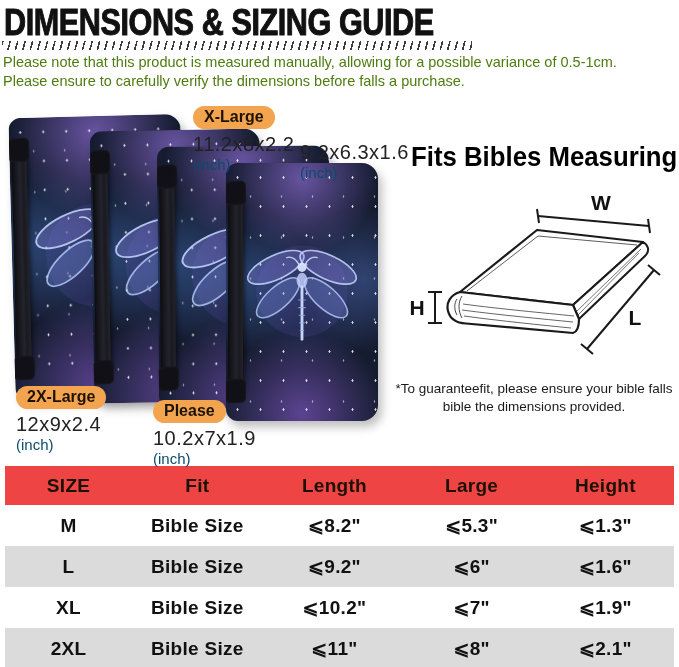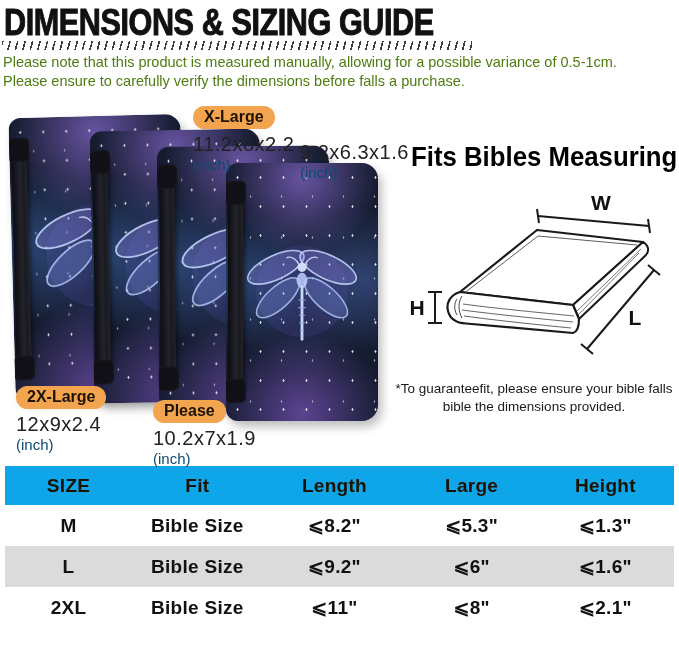--- a/index.html
+++ b/index.html
@@ -75,21 +75,21 @@
   }
   
   table.sizes{
     position:absolute;left:5px;top:466px;width:669px;border-collapse:collapse;
     table-layout:fixed;font-size:19px;text-align:center;
   }
   table.sizes col.c1{width:19%;}  table.sizes col.c2{width:19.5%;}
   table.sizes col.c3{width:21.5%;}table.sizes col.c4{width:19.5%;}
   table.sizes col.c5{width:20.5%;}
   table.sizes thead th{
-    background:#0ea5e9;height:37px;font-weight:bold;color:#1c1203;letter-spacing:.3px;
+    background:#ef4444;height:37px;font-weight:bold;color:#1c1203;letter-spacing:.3px;
   }
   table.sizes tbody td{height:39px;color:#111;font-weight:bold;letter-spacing:.3px;}
   table.sizes tbody tr:nth-child(even){background:#dbdbdb;}
   table.sizes tbody tr:nth-child(odd){background:#ffffff;}
 </style>
 </head>
 <body>
 
 <svg width="0" height="0" style="position:absolute" aria-hidden="true">
   <defs>
@@ -224,20 +224,27 @@
       <td>⩽1.3"</td>
     </tr>
     <tr>
       <td>L</td>
       <td>Bible Size</td>
       <td>⩽9.2"</td>
       <td>⩽6"</td>
       <td>⩽1.6"</td>
     </tr>
     <tr>
+      <td>XL</td>
+      <td>Bible Size</td>
+      <td>⩽10.2"</td>
+      <td>⩽7"</td>
+      <td>⩽1.9"</td>
+    </tr>
+    <tr>
       <td>2XL</td>
       <td>Bible Size</td>
       <td>⩽11"</td>
       <td>⩽8"</td>
       <td>⩽2.1"</td>
     </tr>
   </tbody>
 </table>
 
 </body></html>

